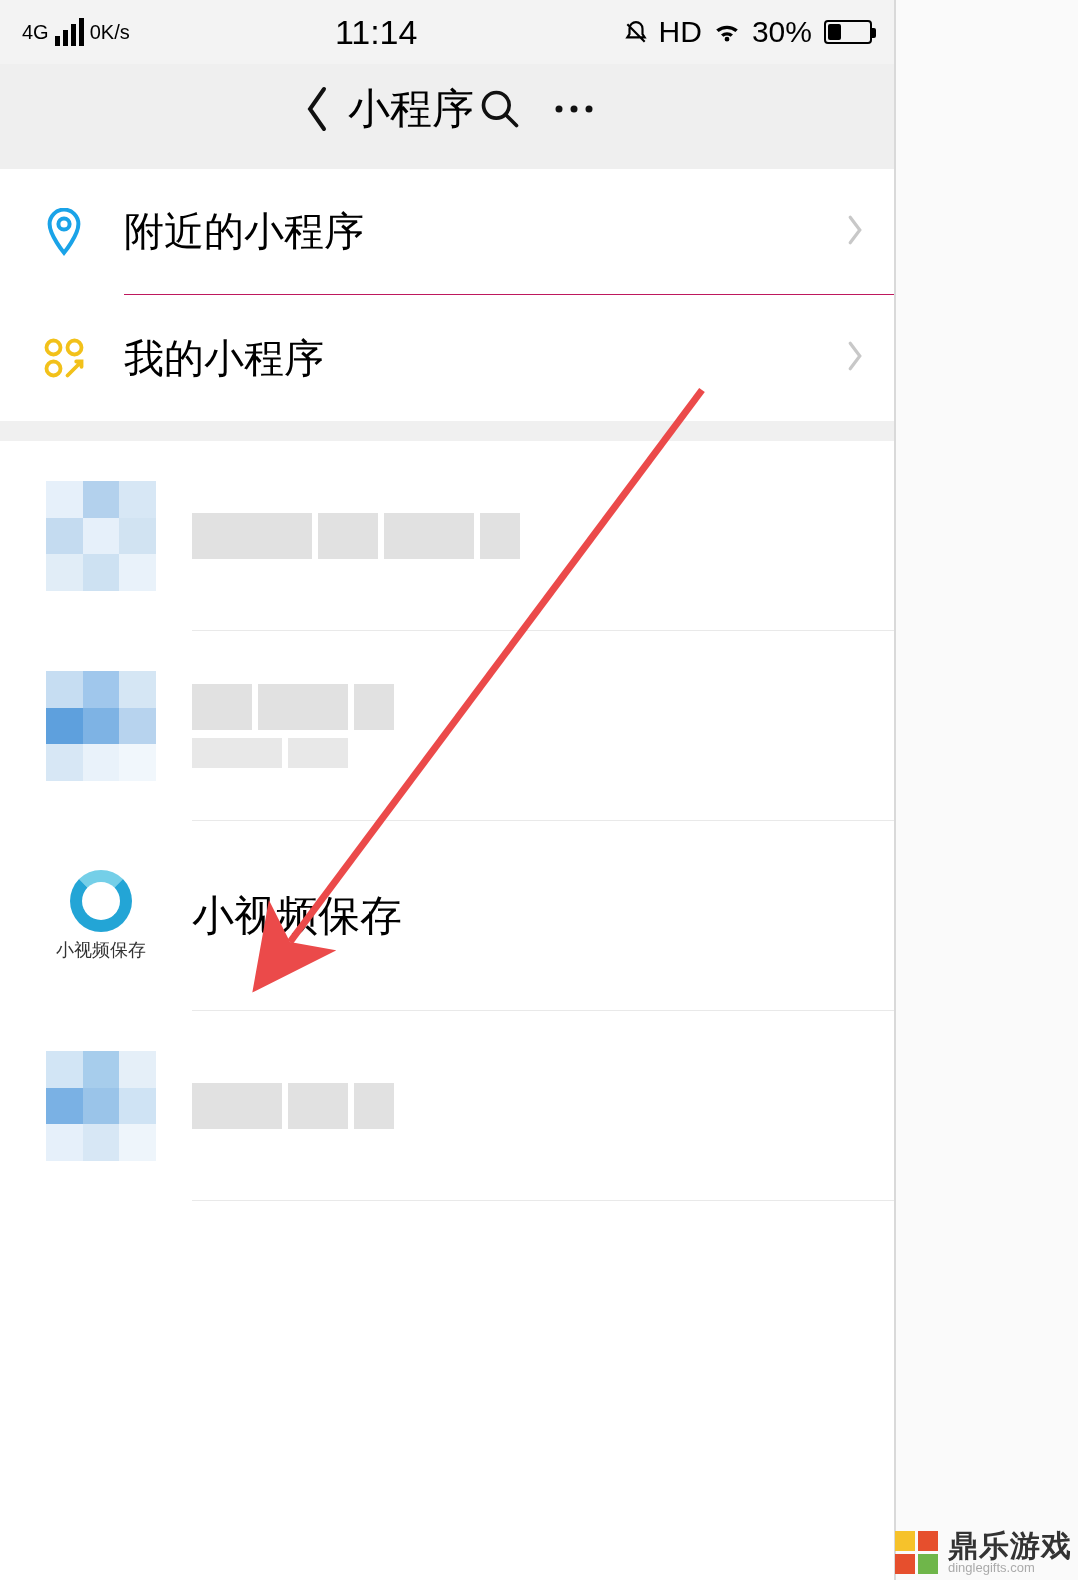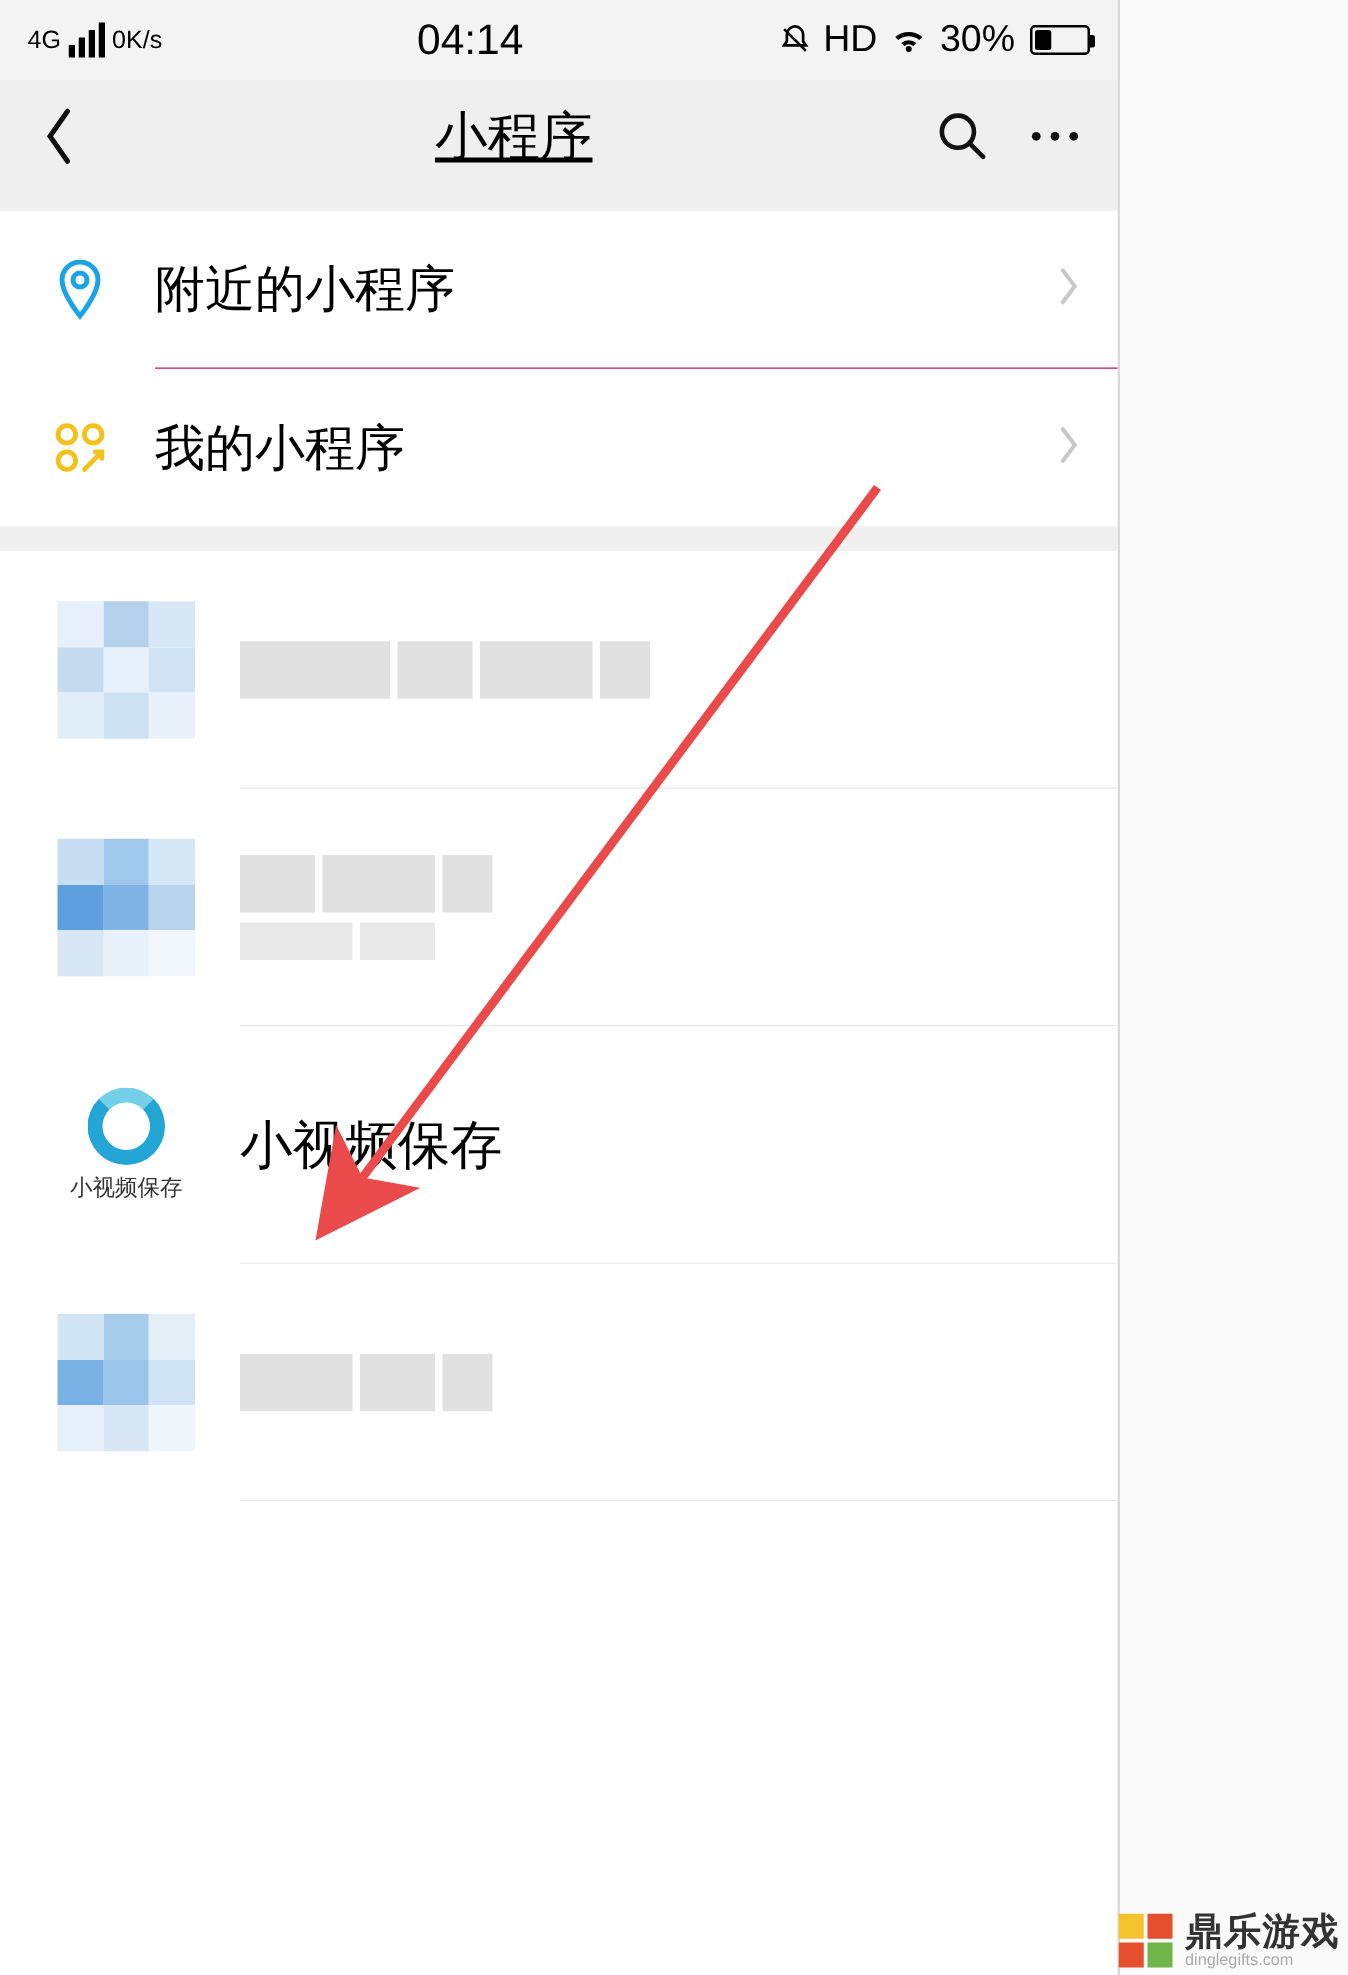--- a/index.html
+++ b/index.html
@@ -48,23 +48,22 @@
     .bell-off { position:relative; width:26px; height:26px; }
     .wifi-icon svg { display:block; }
 
     
     .nav-bar {
       width: 100%;
       height: 105px;
       background: #efefef;
       display: flex;
       align-items: center;
-      justify-content: space-between;
+      justify-content: center;
       padding: 0 24px 16px 18px;
-      text-decoration: underline;
     }
     .nav-back { width: 60px; height: 60px; display:flex; align-items:center; justify-content:center; }
     .nav-title { font-size: 42px; font-weight: 500; color: #000; }
     .nav-right { display:flex; align-items:center; gap: 22px; }
     .nav-search, .nav-more { width: 52px; height: 52px; display:flex; align-items:center; justify-content:center; }
 
     
     .list-top { background:#fff; padding-left: 40px; }
     .list-row {
       display:flex; align-items:center;
@@ -166,21 +165,21 @@
     <div class="status-left">
       <span>4G</span>
       <span class="sig">
           <span></span>
           <span></span>
           <span></span>
           <span></span>
         </span>
       <span>0K/s</span>
     </div>
-    <div class="status-center">04:14</div>
+    <div class="status-center">11:14</div>
     <div class="status-right">
       <span class="bell-off">
         <svg width="26" height="26" viewBox="0 0 24 24">
             <path fill="none" stroke="#000" stroke-width="2" d="M6 8a6 6 0 0 1 12 0v5l2 3H4l2-3V8z M4 4l16 16"></path>
           </svg>
       </span>
       <span>HD</span>
       <span class="wifi-icon">
         <svg width="30" height="24" viewBox="0 0 24 20">
             <path fill="#000" d="M12 18a2 2 0 100-4 2 2 0 000 4zm-5-6a8 8 0 0110 0l-2 2a5 5 0 00-6 0l-2-2zm-4-4a14 14 0 0118 0l-2 2a11 11 0 00-14 0l-2-2z"></path>

